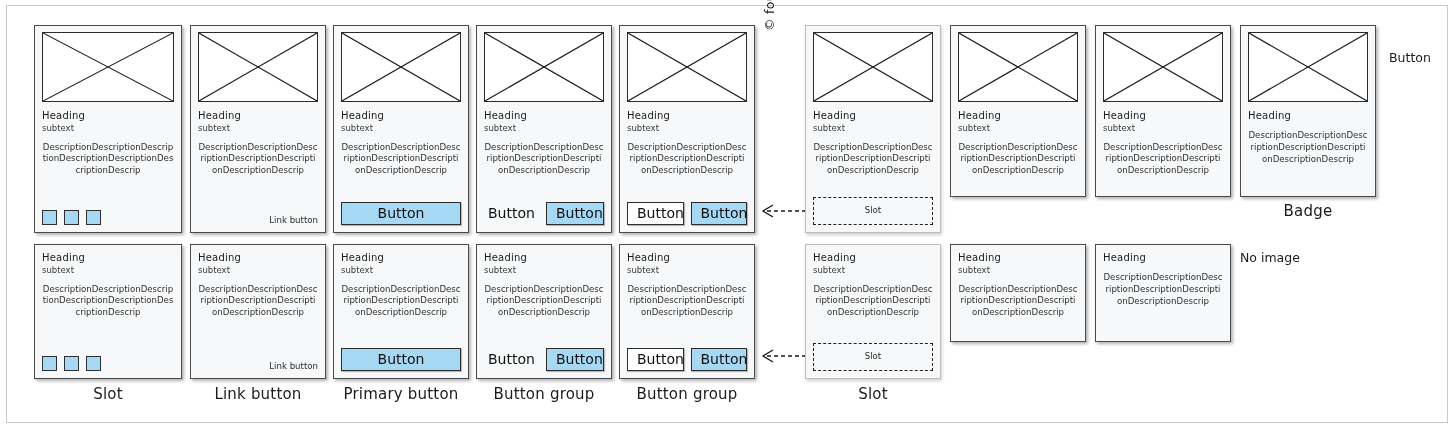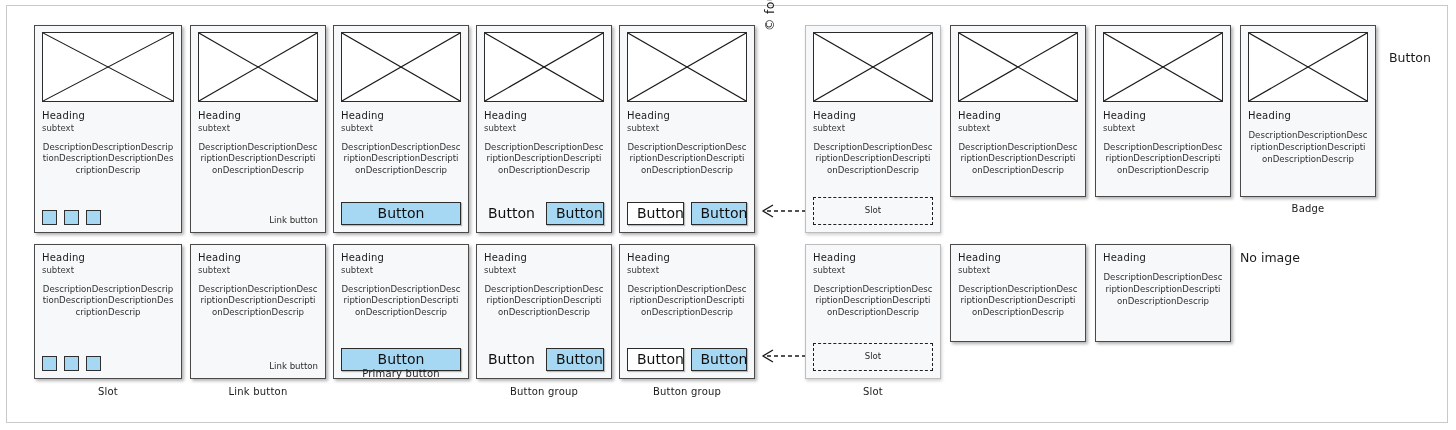--- a/index.html
+++ b/index.html
@@ -98,21 +98,21 @@
     font-size:8.6px;color:#2b2b2b;
     text-align:center;
     padding:8px 0 9px 0;
     line-height:1;
     box-sizing:border-box;
     width:100%;
   }
   
   .caption{
     position:absolute;
-    font-size:10px;
+    font-size:15px;
     color:#1b1b1b;
     text-align:center;
     line-height:1;
     letter-spacing:.2px;
   }
   .rowlabel{
     position:absolute;
     font-size:12.5px;
     color:#1b1b1b;
     line-height:1;
@@ -361,18 +361,18 @@
 
   <div class="card" style="left:1088px;top:238px;width:136px;height:98px;">
     <div class="heading" style="margin-top:2px;">Heading</div>
     <div class="desc">DescriptionDescriptionDescriptionDescriptionDescriptionDescriptionDescrip</div>
   </div>
 
   <div class="rowlabel" style="left:1233px;top:246px;">No image</div>
 
   <div class="caption" style="left:27px;top:381px;width:148px;">Slot</div>
   <div class="caption" style="left:183px;top:381px;width:136px;">Link button</div>
-  <div class="caption" style="left:326px;top:363px;width:136px;">Primary button</div>
+  <div class="caption" style="left:326px;top:381px;width:136px;">Primary button</div>
   <div class="caption" style="left:462px;top:381px;width:150px;">Button group</div>
   <div class="caption" style="left:605px;top:381px;width:150px;">Button group</div>
   <div class="caption" style="left:798px;top:381px;width:136px;">Slot</div>
 
 </div>
 
 </body></html>

